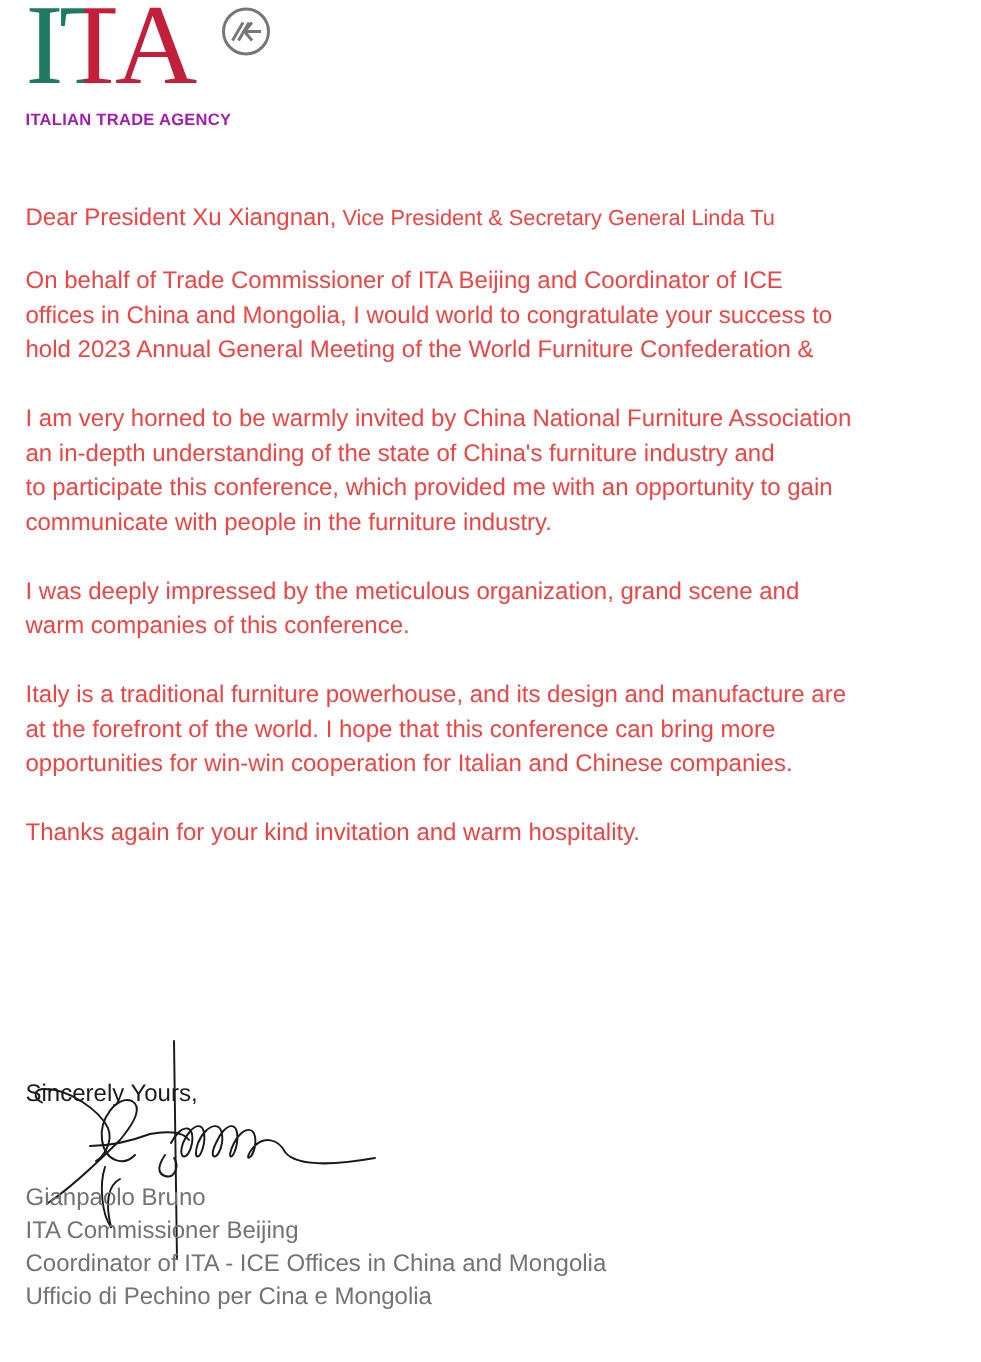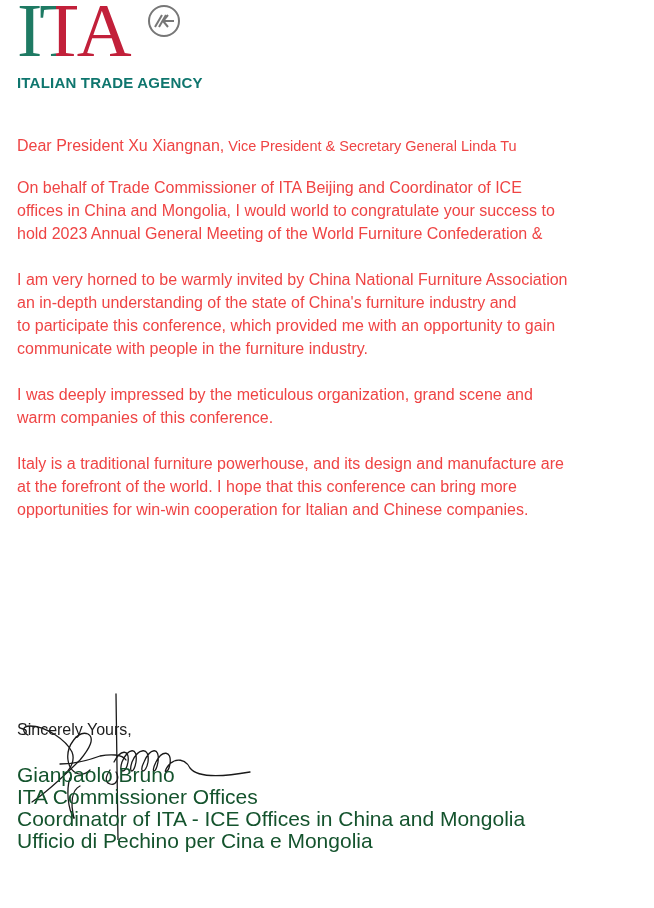--- a/index.html
+++ b/index.html
@@ -44,23 +44,23 @@
       position: absolute;
       left: 130px;
       top: 4px;
       width: 34px;
       height: 34px;
     }
     .logo-sub {
       position: absolute;
       left: 0;
       top: 74px;
-      font-size: 15px;
+      font-size: 11px;
       font-weight: bold;
-      color: #0f766e;
+      color: #a21caf;
       letter-spacing: 0.2px;
       white-space: nowrap;
     }
     .letter {
       position: absolute;
       left: 17px;
       top: 134px;
       width: 630px;
       font-size: 16px;
       line-height: 23px;
@@ -79,24 +79,24 @@
       position: absolute;
       left: 17px;
       top: 718px;
       font-size: 16px;
       line-height: 23px;
       color: #1c1c1c;
     }
     .sig-block {
       position: absolute;
       left: 17px;
-      top: 764px;
-      font-size: 21px;
+      top: 788px;
+      font-size: 16px;
       line-height: 22px;
-      color: #14532d;
+      color: #737373;
     }
     .sig-block .ln { display: block; white-space: nowrap; }
     .signature {
       position: absolute;
       left: 10px;
       top: 690px;
       width: 260px;
       height: 150px;
       pointer-events: none;
     }
@@ -141,35 +141,38 @@
     <span class="ln">warm companies of this conference.</span>
   </div>
 
 
   <div class="para">
     <span class="ln">Italy is a traditional furniture powerhouse, and its design and manufacture are</span>
     <span class="ln">at the forefront of the world. I hope that this conference can bring more</span>
     <span class="ln">opportunities for win-win cooperation for Italian and Chinese companies.</span>
   </div>
 
+  <div class="para">
+    <span class="ln">Thanks again for your kind invitation and warm hospitality.</span>
+  </div>
 </div>
 
 <div class="closing">Sincerely Yours,</div>
 
 <svg class="signature" viewBox="0 0 260 150">
   <g fill="none" stroke="#1a1a1a" stroke-width="1.3" stroke-linecap="round" stroke-linejoin="round">
     <path d="M106 4 L108 150"></path>
     <path d="M22 112 C40 100 60 80 70 70 C80 58 85 48 78 44 C68 40 56 56 58 70 C60 84 72 88 80 80"></path>
     <path d="M18 45 C12 42 12 36 20 36 C36 36 56 50 62 62 C66 72 58 82 54 84"></path>
     <path d="M50 74 C60 74 74 72 90 66 C100 64 112 64 116 70"></path>
     <path d="M60 88 C56 100 58 120 64 128"></path>
     <path d="M64 128 C60 112 62 100 70 96"></path>
     <path d="M104 72 C110 60 120 58 118 72 C116 84 108 84 112 72 C118 58 128 56 126 72 C124 84 118 84 122 72 C128 58 140 56 138 72 C136 84 128 84 134 72 C140 58 150 56 148 72 C146 84 140 84 146 72 C152 60 162 60 160 74 C158 84 152 84 158 76 C166 66 176 70 180 78 C186 86 206 88 240 82"></path>
     <path d="M100 80 C96 86 94 92 100 94 C106 96 110 88 106 82"></path>
   </g>
 </svg>
 
 <div class="sig-block">
   <span class="ln">Gianpaolo Bruno</span>
-  <span class="ln">ITA Commissioner Offices</span>
+  <span class="ln">ITA Commissioner Beijing</span>
   <span class="ln">Coordinator of ITA - ICE Offices in China and Mongolia</span>
   <span class="ln">Ufficio di Pechino per Cina e Mongolia</span>
 </div>
 
 </body></html>

